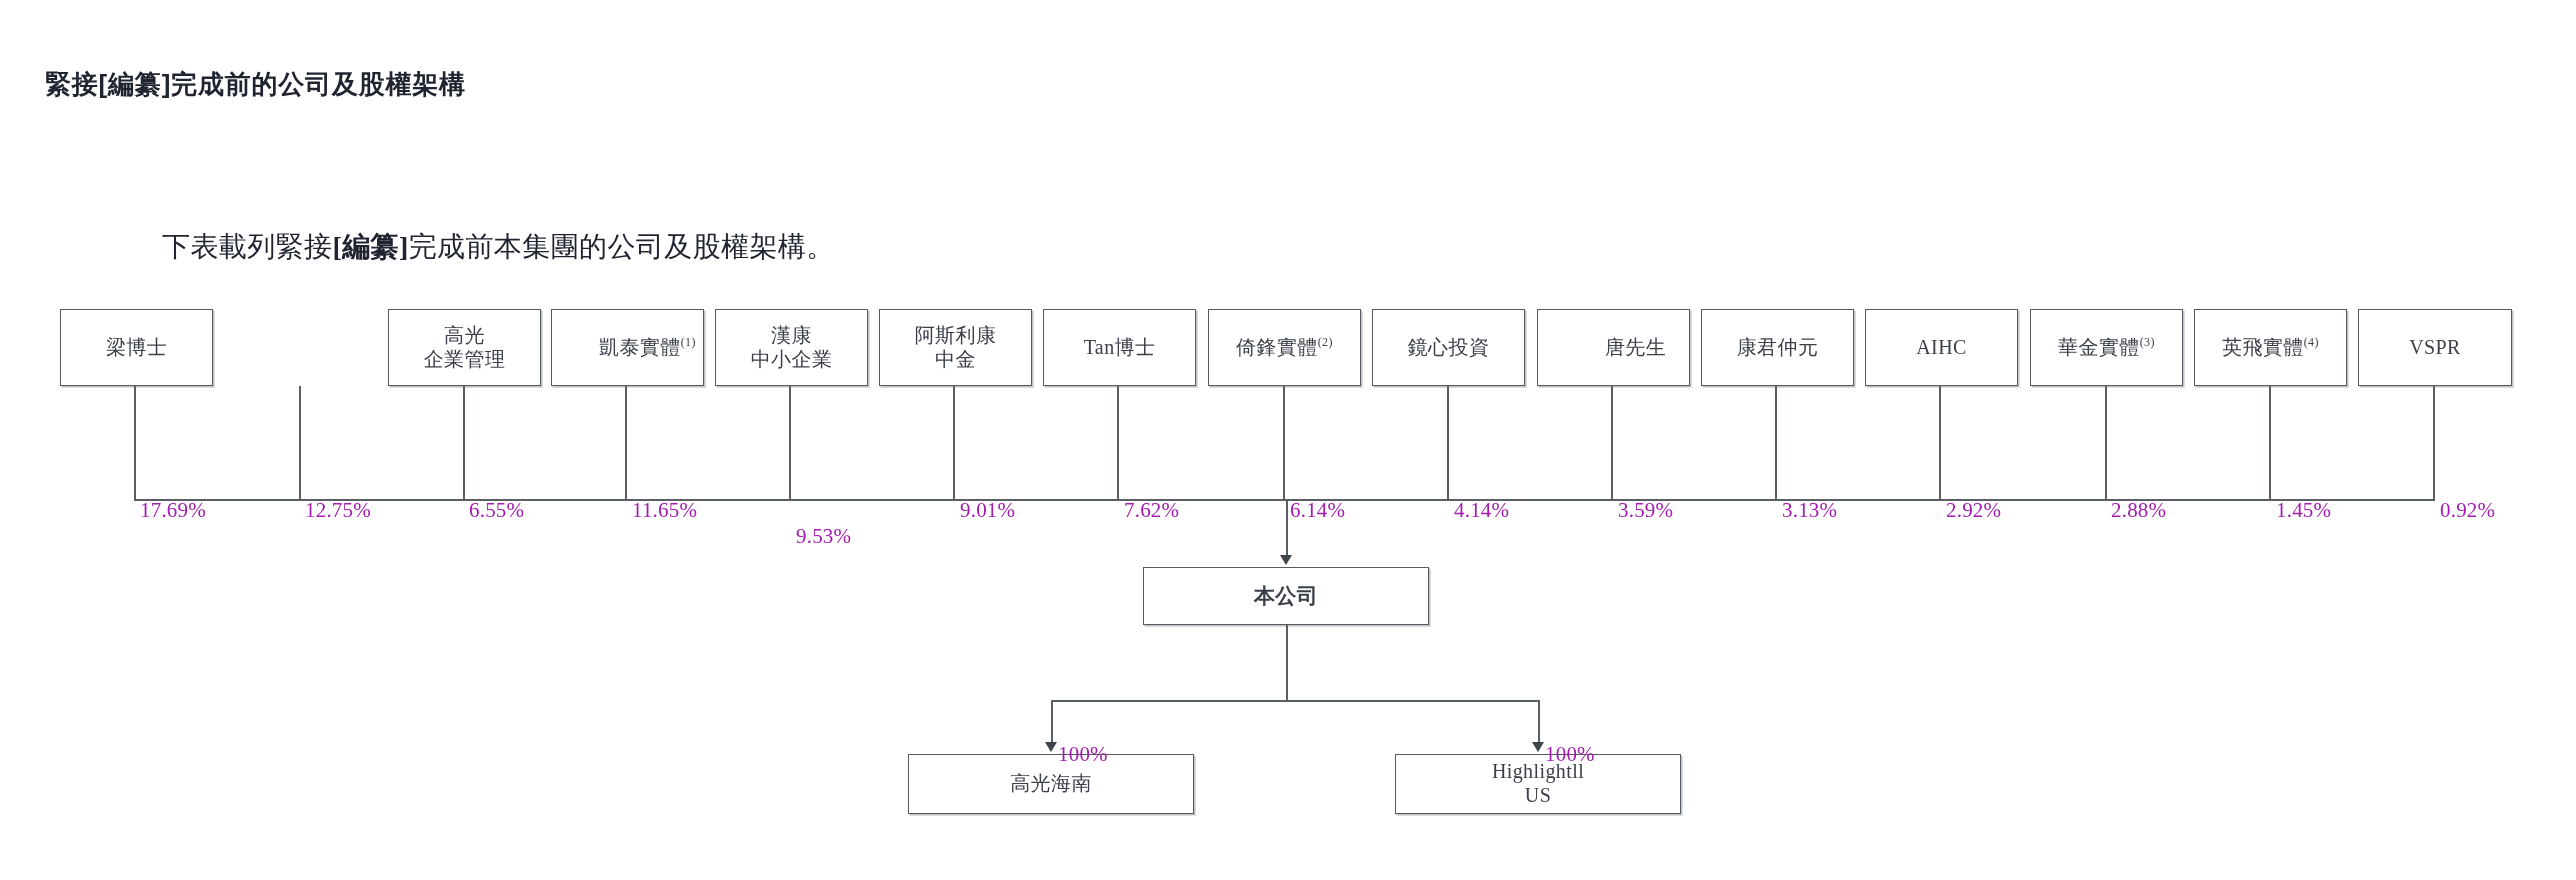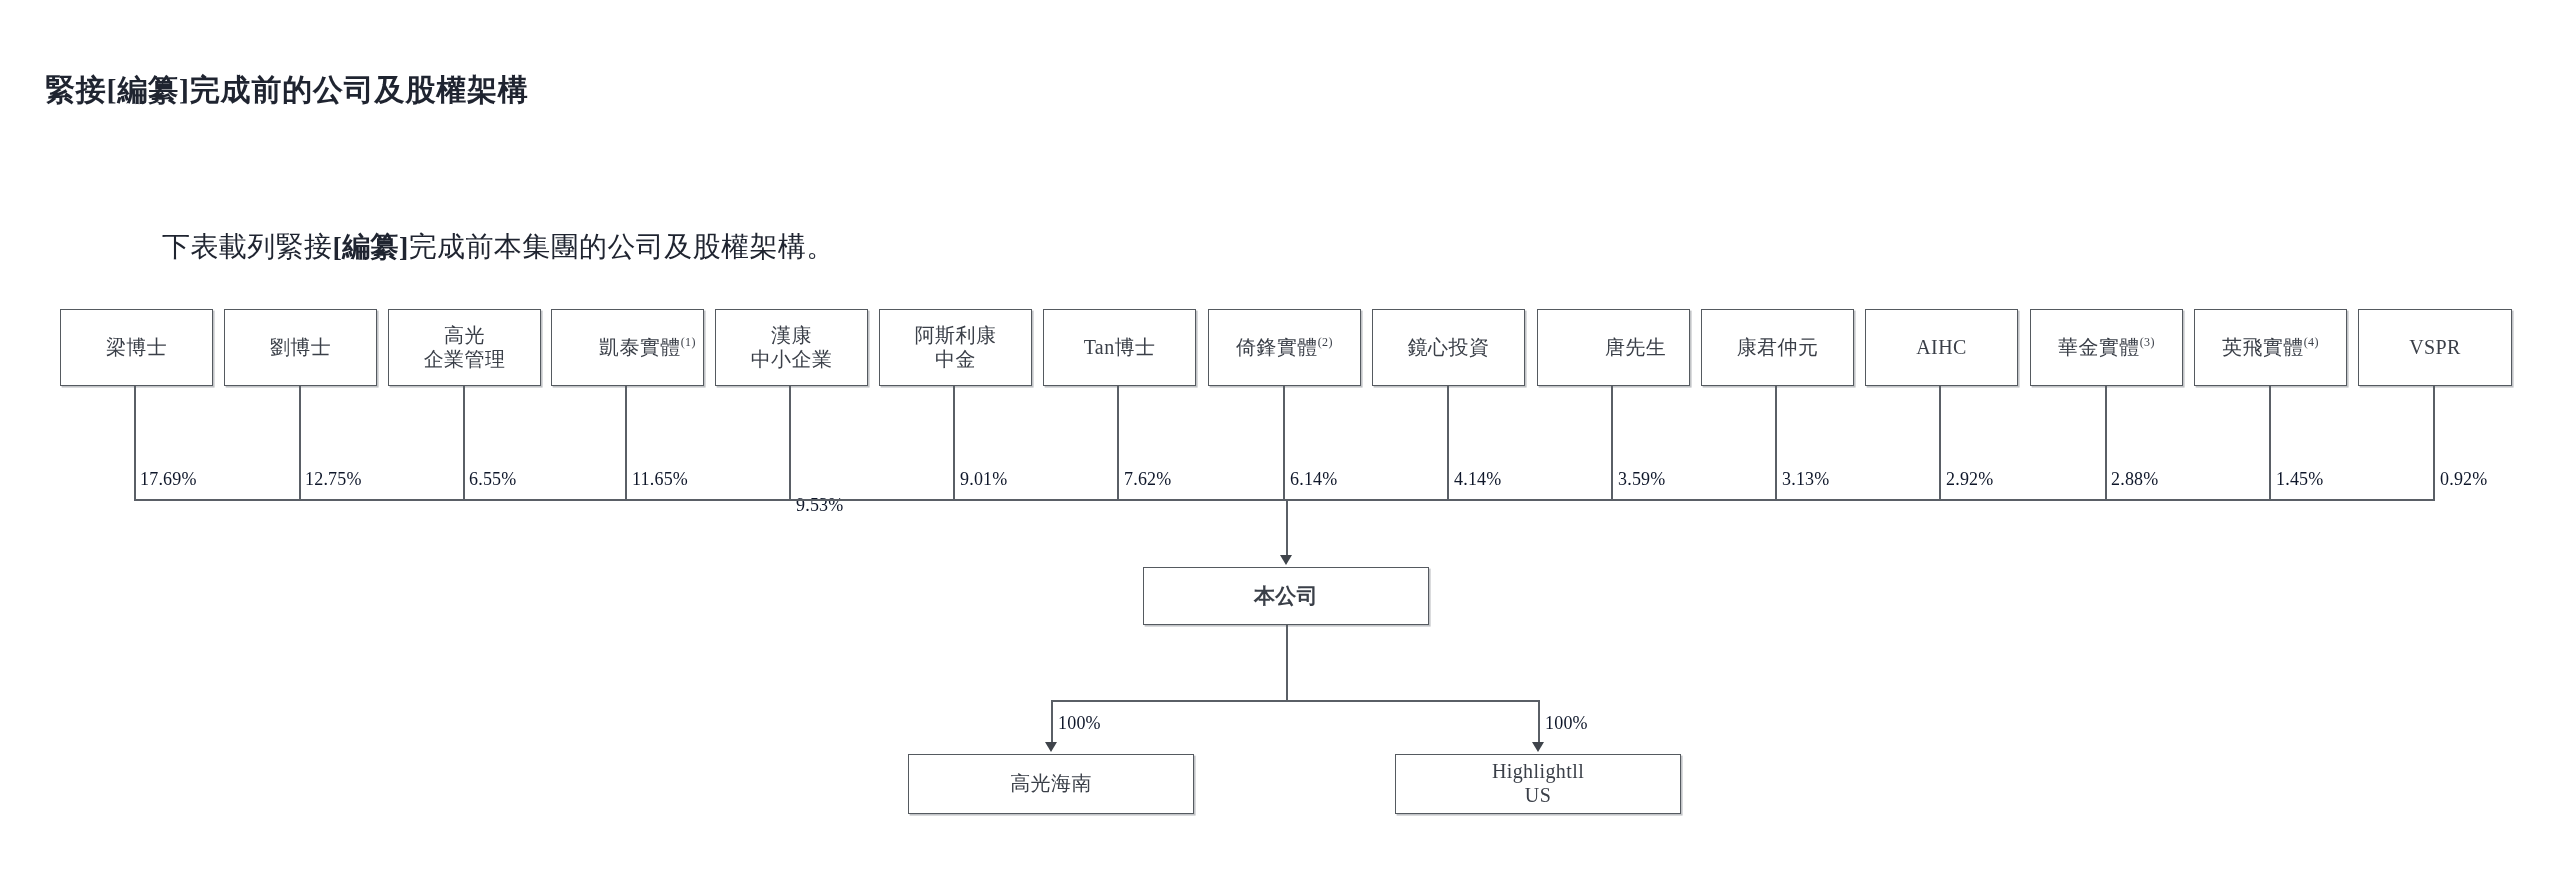--- a/index.html
+++ b/index.html
@@ -15,23 +15,23 @@
     color: #2b2b33;
     position: relative;
     overflow: hidden;
   }
 
   
   .page-title {
     position: absolute;
     left: 45px;
     top: 50px;
-    font-family: Liberation Serif, serif;
+    font-family: Liberation Sans, sans-serif;
     font-weight: bold;
-    font-size: 30px;
+    font-size: 26px;
     letter-spacing: 0.8px;
     color: #1f2430;
     white-space: nowrap;
   }
 
   .lead-paragraph {
     position: absolute;
     left: 162px;
     top: 200px;
     font-family: "Liberation Serif", "DejaVu Serif", serif;
@@ -100,24 +100,25 @@
     background: #5a5f66;
   }
   .hline {
     position: absolute;
     height: 1.6px;
     background: #5a5f66;
   }
   .pct {
     position: absolute;
     font-family: "Liberation Serif", "DejaVu Serif", serif;
-    font-size: 18px;
-    color: #0f172a;
+    font-size: 21px;
+    color: #a21caf;
     white-space: nowrap;
     letter-spacing: 0.2px;
+    margin-top: 29px;
   }
   .arrowhead {
     position: absolute;
     width: 0;
     height: 0;
     border-left: 6.5px solid transparent;
     border-right: 6.5px solid transparent;
     border-top: 10.6px solid #3f444b;
   }
 </style>
@@ -140,23 +141,20 @@
 
   <div class="node sub-node sub-node-right">
     <span class="node-label">Highlightll
 US</span>
   </div>
 <div class="node shareholder" style="left: 60px; width: 153px;">
       <span class="node-label">梁博士</span>
     </div>
     <div class="vline" style="left: 134px; top: 386px; height: 113px;"></div>
     <div class="pct" style="left: 140px; top: 469px;">17.69%</div>
-    <div class="node shareholder" style="left: 224px; width: 153px;">
-      <span class="node-label">劉博士</span>
-    </div>
     <div class="vline" style="left: 299px; top: 386px; height: 113px;"></div>
     <div class="pct" style="left: 305px; top: 469px;">12.75%</div>
     <div class="node shareholder" style="left: 388px; width: 153px;">
       <span class="node-label">高光
 企業管理</span>
     </div>
     <div class="vline" style="left: 463px; top: 386px; height: 113px;"></div>
     <div class="pct" style="left: 469px; top: 469px;">6.55%</div>
     <div class="node shareholder" style="left: 551px; width: 153px; padding-left: 40px;">
       <span class="node-label">凱泰實體<sup>(1)</sup></span>

